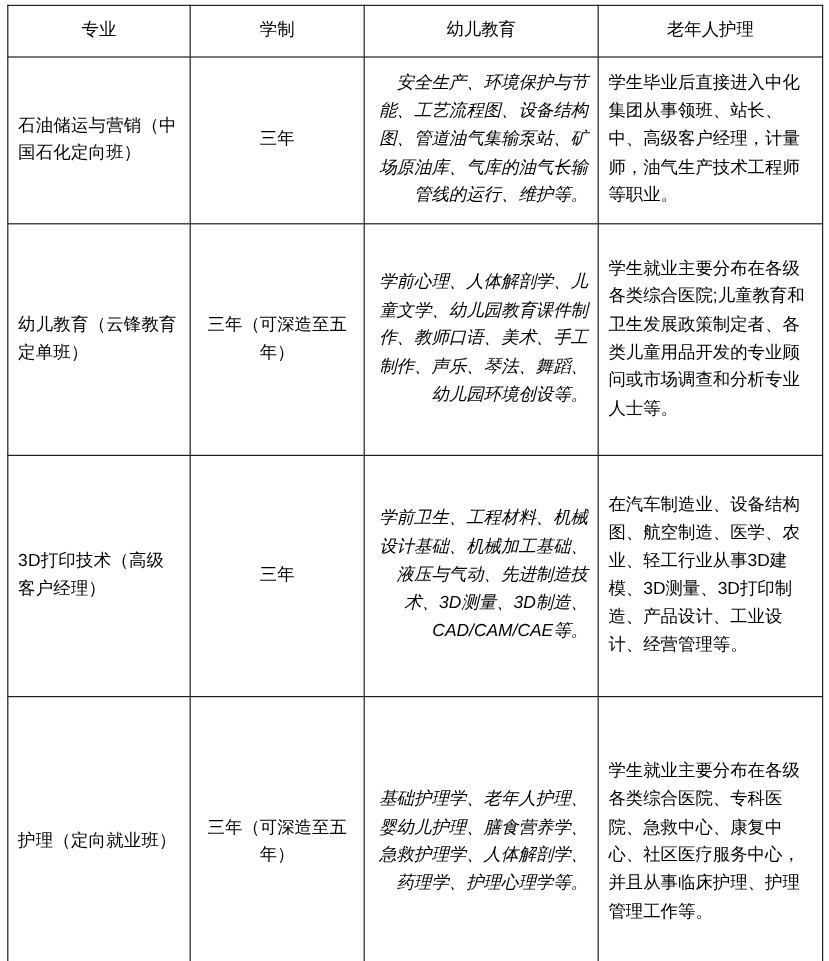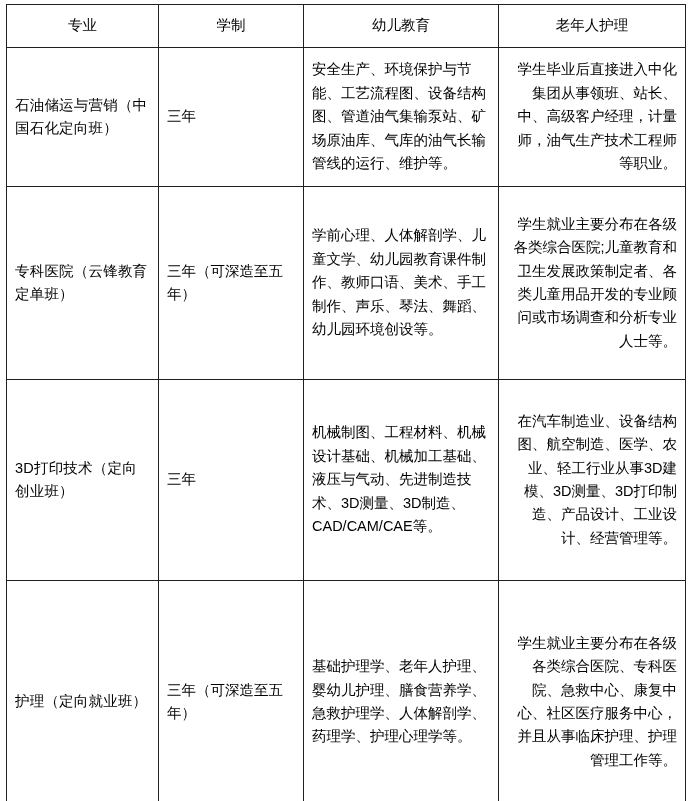--- a/index.html
+++ b/index.html
@@ -46,26 +46,28 @@
   col.c-courses { width: 195px; }
   col.c-career  { width: 187px; }
 
   td.major-cell {
     font-weight: bold;
     text-align: left;
     letter-spacing: 0.2px;
     margin-left: 39px;
   }
   td.length-cell {
+    text-align: center;
   }
   td.courses-cell {
-    text-align: left;
+    text-align: right;
+    font-style: italic;
   }
   td.career-cell {
-    text-align: right;
+    text-align: left;
   }
   tr.r1 td { height: 126px; }
   tr.r2 td { height: 180px; }
   tr.r3 td { height: 188px; }
   tr.r4 td { height: 230px; }
 </style>
 </head>
 <body>
 
 <div class="sheet">
@@ -85,29 +87,29 @@
       </tr>
     </thead>
     <tbody>
       <tr class="r1">
         <td class="major-cell">石油储运与营销（中国石化定向班）</td>
         <td class="length-cell">三年</td>
         <td class="courses-cell">安全生产、环境保护与节能、工艺流程图、设备结构图、管道油气集输泵站、矿场原油库、气库的油气长输管线的运行、维护等。</td>
         <td class="career-cell">学生毕业后直接进入中化集团从事领班、站长、中、高级客户经理，计量师，油气生产技术工程师等职业。</td>
       </tr>
       <tr class="r2">
-        <td class="major-cell">专科医院（云锋教育定单班）</td>
+        <td class="major-cell">幼儿教育（云锋教育定单班）</td>
         <td class="length-cell">三年（可深造至五年）</td>
         <td class="courses-cell">学前心理、人体解剖学、儿童文学、幼儿园教育课件制作、教师口语、美术、手工制作、声乐、琴法、舞蹈、幼儿园环境创设等。</td>
         <td class="career-cell">学生就业主要分布在各级各类综合医院;儿童教育和卫生发展政策制定者、各类儿童用品开发的专业顾问或市场调查和分析专业人士等。</td>
       </tr>
       <tr class="r3">
-        <td class="major-cell">3D打印技术（定向创业班）</td>
+        <td class="major-cell">3D打印技术（高级客户经理）</td>
         <td class="length-cell">三年</td>
-        <td class="courses-cell">机械制图、工程材料、机械设计基础、机械加工基础、液压与气动、先进制造技术、3D测量、3D制造、CAD/CAM/CAE等。</td>
+        <td class="courses-cell">学前卫生、工程材料、机械设计基础、机械加工基础、液压与气动、先进制造技术、3D测量、3D制造、CAD/CAM/CAE等。</td>
         <td class="career-cell">在汽车制造业、设备结构图、航空制造、医学、农业、轻工行业从事3D建模、3D测量、3D打印制造、产品设计、工业设计、经营管理等。</td>
       </tr>
       <tr class="r4">
         <td class="major-cell">护理（定向就业班）</td>
         <td class="length-cell">三年（可深造至五年）</td>
         <td class="courses-cell">基础护理学、老年人护理、婴幼儿护理、膳食营养学、急救护理学、人体解剖学、药理学、护理心理学等。</td>
         <td class="career-cell">学生就业主要分布在各级各类综合医院、专科医院、急救中心、康复中心、社区医疗服务中心，并且从事临床护理、护理管理工作等。</td>
       </tr>
     </tbody>
   </table>

